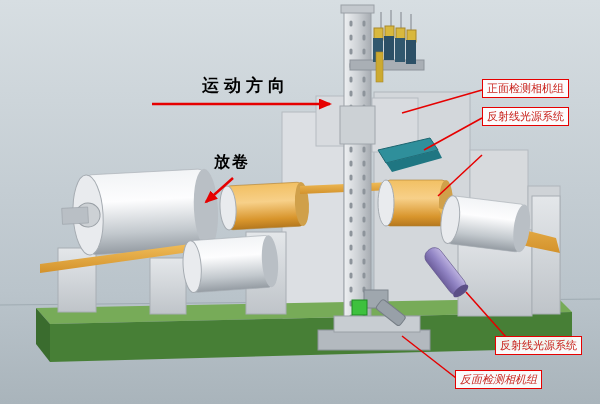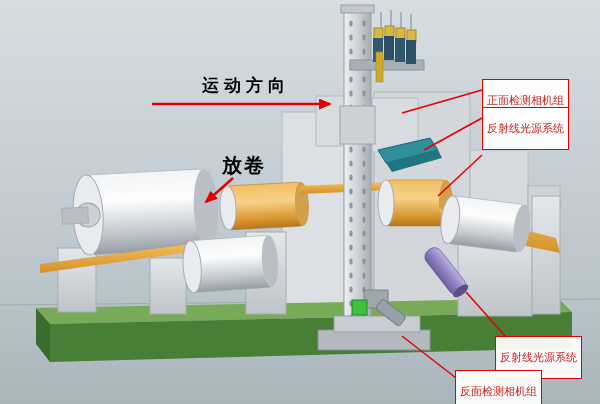--- a/index.html
+++ b/index.html
@@ -8,21 +8,21 @@
   .stage {
     position:relative; width:600px; height:404px; overflow:hidden;
     background:#86efac;
   }
   .stage svg { position:absolute; left:0; top:0; }
   .label-black {
     position:absolute; color:#000; font-weight:600; white-space:nowrap;
   }
   .callout {
     position:absolute; border:1px solid #e60000; background:rgba(255,255,255,0.93);
-    color:#c9251f; font-size:11px; line-height:1; padding:15px 4px; white-space:nowrap;
+    color:#c9251f; font-size:11px; line-height:1; padding:3px 4px; white-space:nowrap;
   }
 </style>
 </head>
 <body>
 
 <div class="stage">
 
   <svg width="600" height="404" viewBox="0 0 600 404">
     <defs>
       <linearGradient id="gBg" x1="0" y1="0" x2="0" y2="1">
@@ -180,24 +180,24 @@
       <line x1="482" y1="90" x2="402" y2="113" stroke-width="1.5"></line>
       <line x1="482" y1="118" x2="424" y2="150" stroke-width="1.5"></line>
       <line x1="482" y1="155" x2="438" y2="196" stroke-width="1.5"></line>
       <line x1="506" y1="337" x2="466" y2="292" stroke-width="1.5"></line>
       <line x1="456" y1="378" x2="402" y2="336" stroke-width="1.5"></line>
     </g>
   </svg>
 
   <div class="label-black" style="left:202px; top:74px; font-size:17px; letter-spacing:5px;">运动方向</div>
 
-  <div class="label-black" style="left:222px; top:152px; font-size:20px; letter-spacing:2px;">放卷</div>
+  <div class="label-black" style="left:214px; top:152px; font-size:16px; letter-spacing:2px;">放卷</div>
 
   <div class="callout" style="left:482px; top:79px;">正面检测相机组</div>
 
   <div class="callout" style="left:482px; top:107px;">反射线光源系统</div>
 
 
   <div class="callout" style="left:495px; top:336px;">反射线光源系统</div>
 
-  <div class="callout" style="left:455px; top:370px;">反面检测相机组</div>
+  <div class="callout" style="left:455px; top:370px;font-style:italic;">反面检测相机组</div>
 
 </div>
 
 </body></html>

